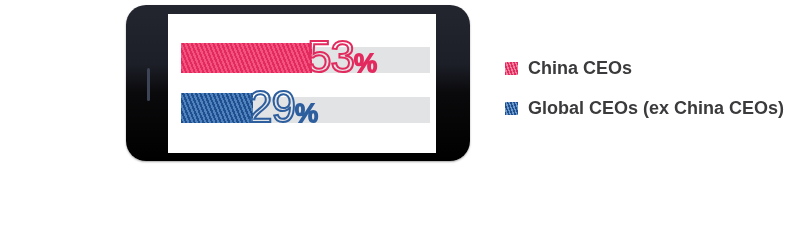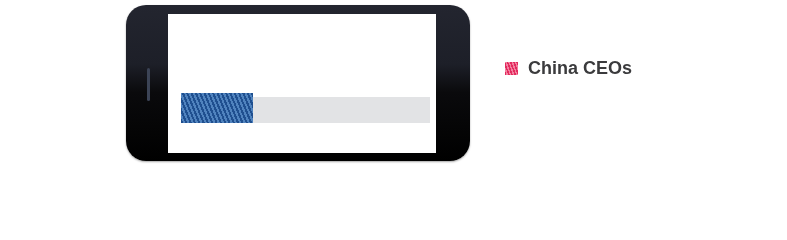--- a/index.html
+++ b/index.html
@@ -156,31 +156,41 @@
 <body>
 
 <div id="device">
 
   <div id="device-bezel-button"></div>
 
   <div id="screen">
 
     <div id="chart">
 
+      <div class="row row-0">
+        <div class="track"></div>
+        <div class="bar bar-red" style="width:131px"></div>
+        <div class="value-label label-red" style="left:126px"><span>53</span><span class="pct">%</span></div>
+      </div>
 
       <div class="row row-1">
         <div class="track"></div>
         <div class="bar bar-blue" style="width:72px"></div>
+        <div class="value-label label-blue" style="left:67px"><span>29</span><span class="pct">%</span></div>
       </div>
 
     </div>
   </div>
 </div>
 
 <div id="legend">
 
   <div class="legend-item">
     <span class="swatch swatch-red"></span>
     <span class="legend-text">China CEOs</span>
   </div>
 
+  <div class="legend-item">
+    <span class="swatch swatch-blue"></span>
+    <span class="legend-text">Global CEOs (ex China CEOs)</span>
+  </div>
 
 </div>
 
 </body></html>

